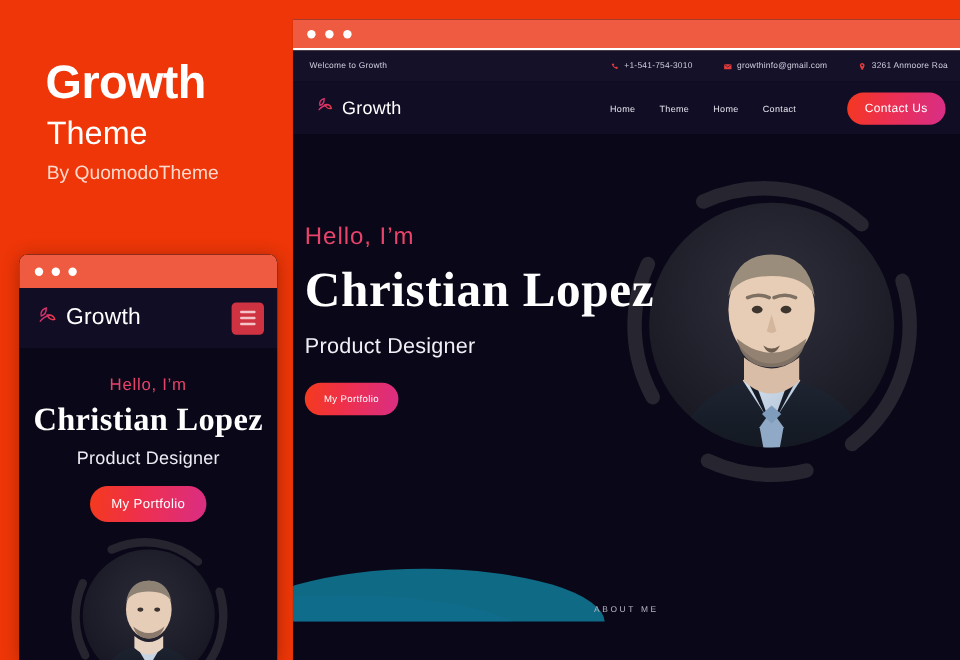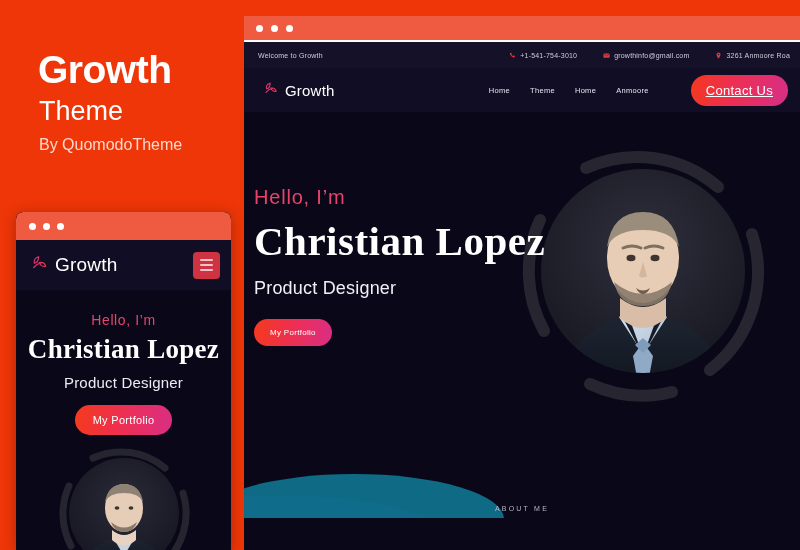--- a/index.html
+++ b/index.html
@@ -98,22 +98,22 @@
   #main-nav{
     height:44px; background:#100d24; display:flex; align-items:center;
     padding:0 12px 0 18px;
   }
   #main-nav .logo-text{ font-size:15px; }
   #nav-links{ margin-left:auto; display:flex; align-items:center; gap:20px; }
   #nav-links a{ color:#e6e4ef; font-size:7.5px; text-decoration:none; letter-spacing:.3px; }
   #contact-us-btn{
     margin-left:22px;
     background:linear-gradient(100deg,#f4381f 0%, #ed2f50 42%, #d72e88 100%);
-    color:#fff; font-size:13px; border:none; border-radius:20px;
-    padding:8px 15px; letter-spacing:.3px;text-decoration:underline;
+    color:#fff; font-size:10px; border:none; border-radius:20px;
+    padding:8px 15px; letter-spacing:.3px;
   }
 
   
   #hero{
     position:relative; height:406px; background:#0a0818; overflow:hidden;
   }
   #hero-text{ position:absolute; left:10px; top:74px; z-index:3; }
   #h-hello{ color:#e8436b; font-size:20px; letter-spacing:.8px; }
   #h-name{
     font-family:"Liberation Serif", serif; color:#ffffff; font-weight:bold;
@@ -269,21 +269,21 @@
           <path d="M12.5 11.5c3.8-.6 6.6 1.2 7.4 4.3-3 .9-6.3-.7-7.4-4.3z" fill="none" stroke="#e8384f" stroke-width="1.6"></path>
           <path d="M5.5 17.5c2.5-3.2 5.6-5 9.5-5.8" fill="none" stroke="#d8336e" stroke-width="1.6" stroke-linecap="round"></path>
         </svg>
       </span>
       <span class="logo-text">Growth</span>
     </div>
     <div id="nav-links">
       <a href="#">Home</a>
       <a href="#">Theme</a>
       <a href="#">Home</a>
-      <a href="#">Anmoore</a>
+      <a href="#">Contact</a>
       <button id="contact-us-btn">Contact Us</button>
     </div>
   </div>
 
   <div id="hero">
 
     <div id="blue-curve"></div>
     <div id="teal-curve"></div>
 
     <div id="hero-text">

